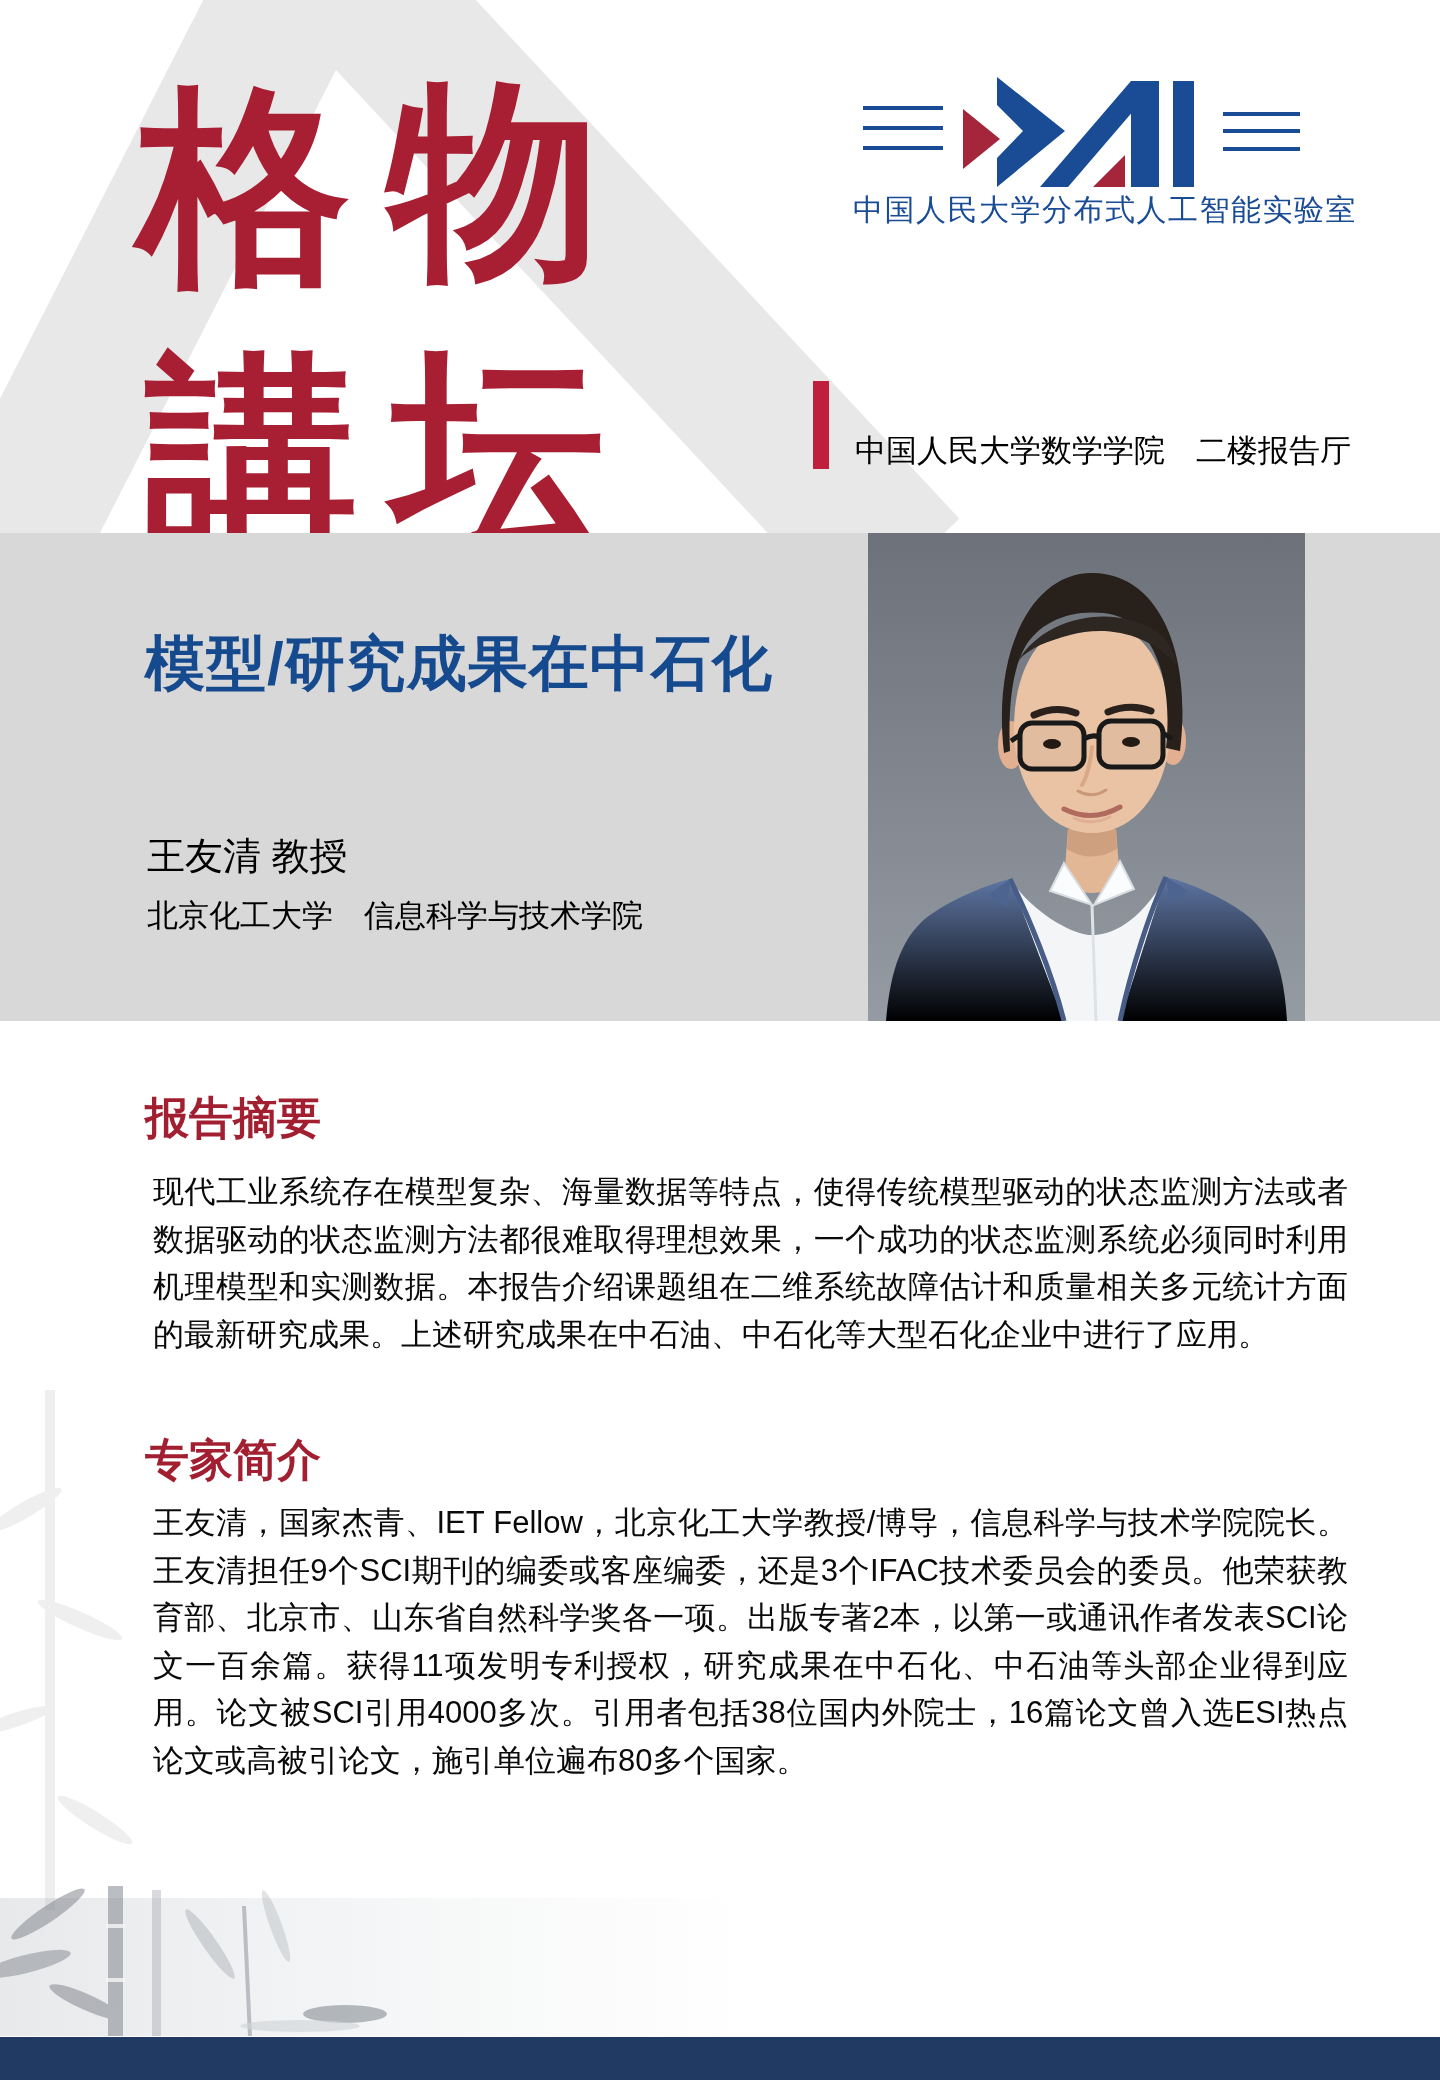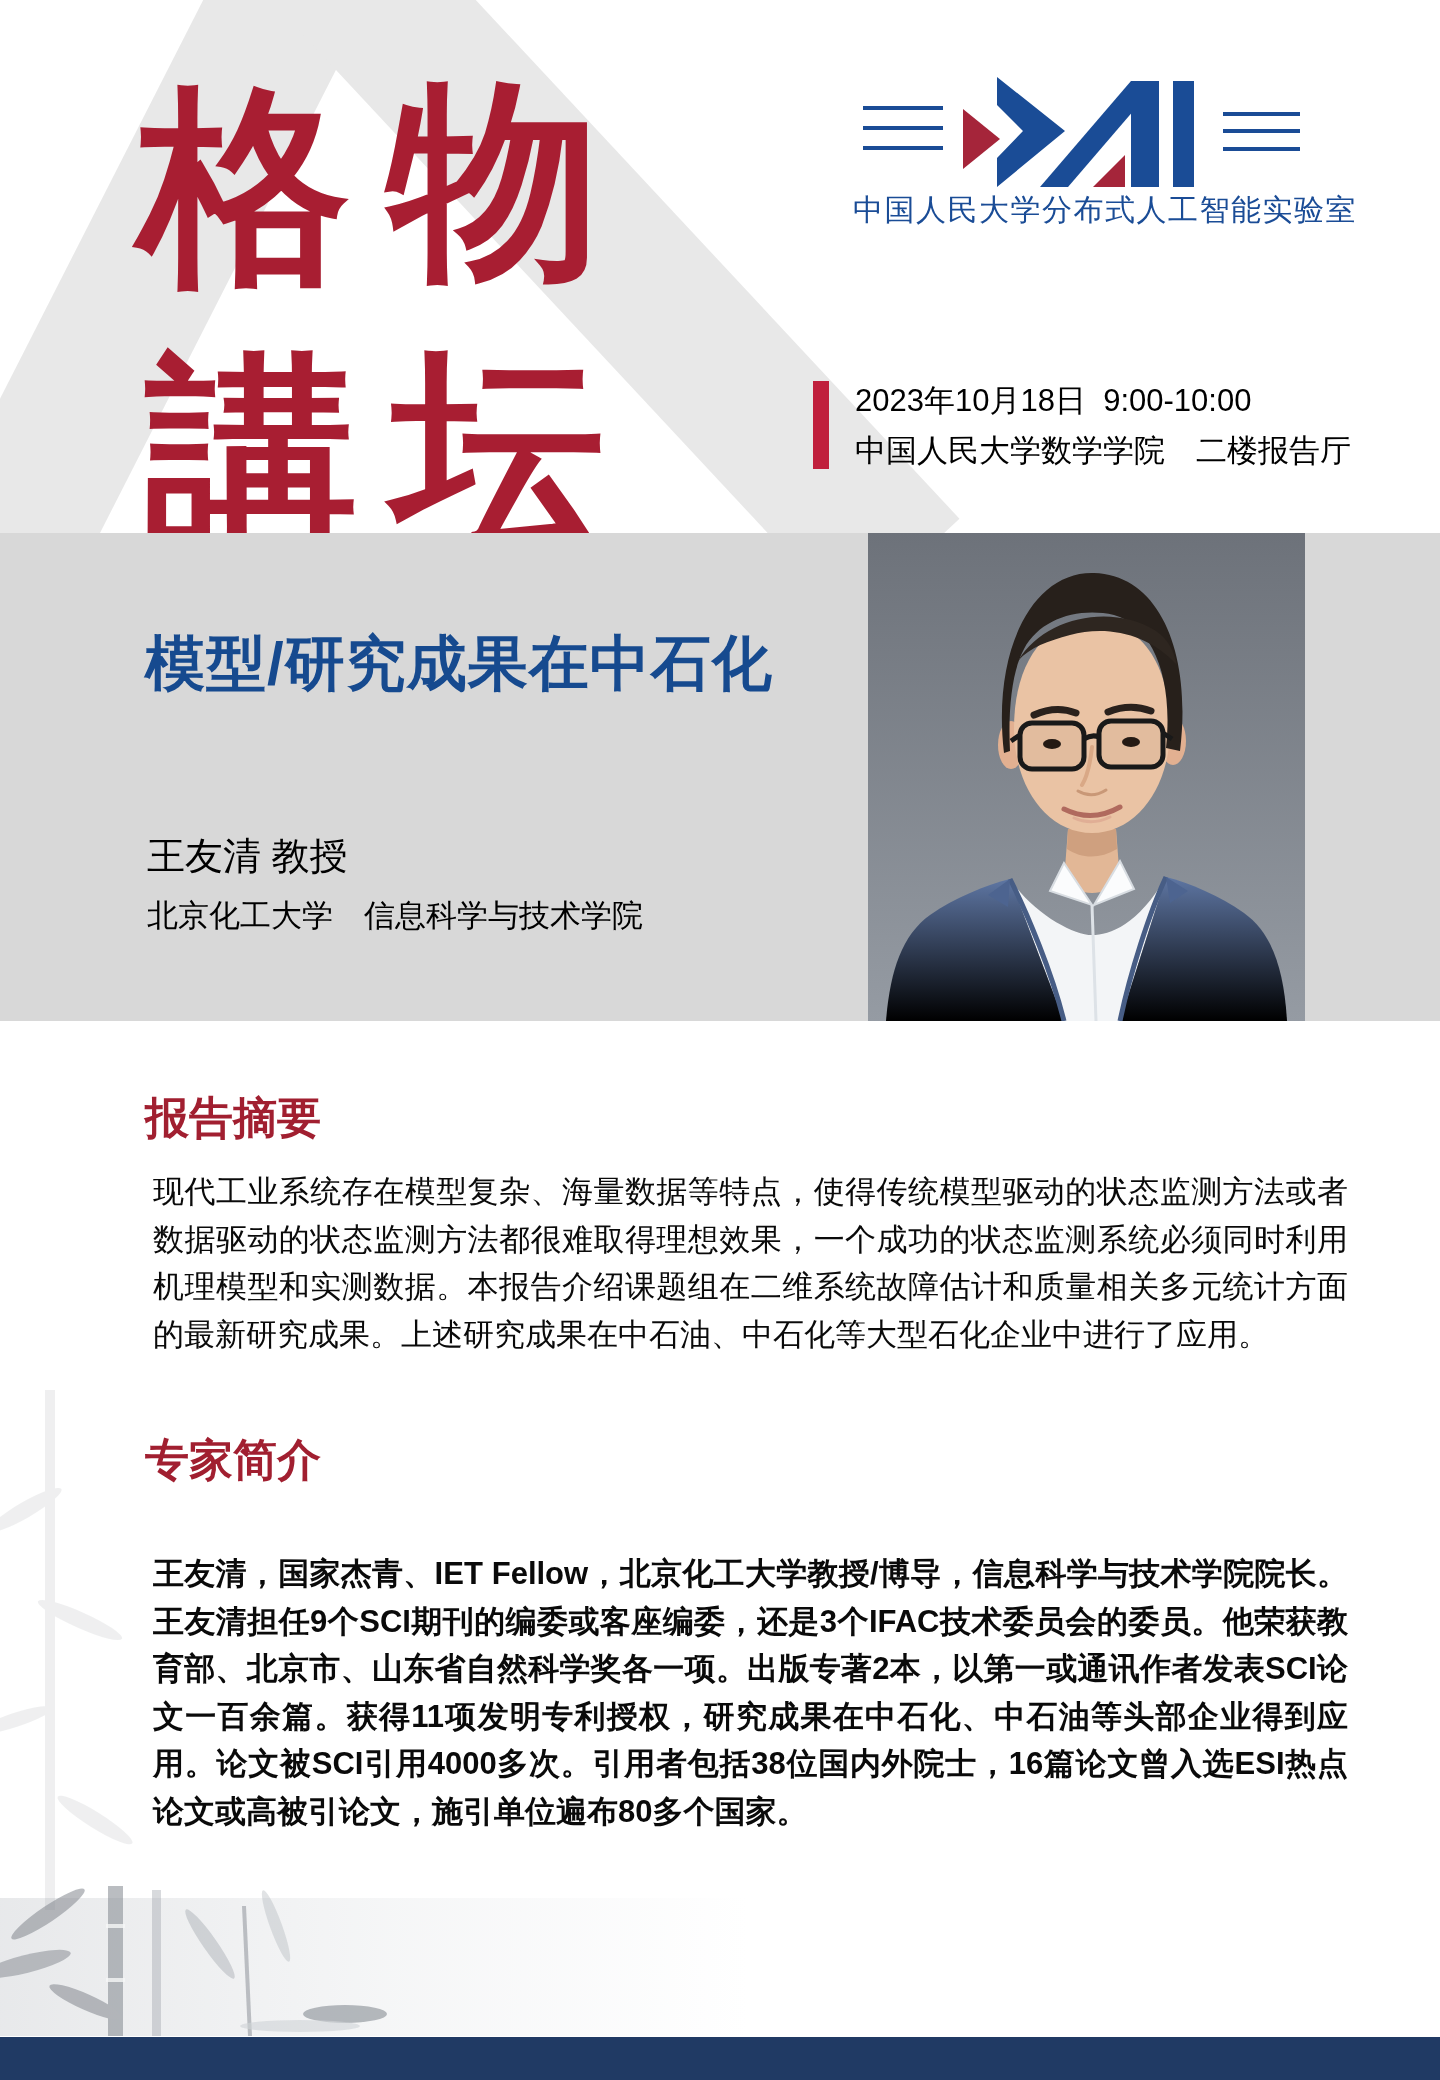--- a/index.html
+++ b/index.html
@@ -58,21 +58,21 @@
   .photo-wrap{position:absolute;left:868px;top:533px;width:437px;height:488px;z-index:2;}
 
   
   .sec-head{position:absolute;left:145px;margin:0;z-index:1;
      color:var(--heading-red,#A11F30);font-size:44px;font-weight:bold;line-height:1;}
   .abstract-head{top:1096px;}
   .bio-head{top:1438px;}
   .sec-body{position:absolute;left:145px;width:1195px;margin:8px;z-index:1;
      font-size:31px;line-height:47.5px;color:#0a0a0a;text-align:justify;white-space:pre-wrap;}
   .abstract-body{top:1160px;}
-  .bio-body{top:1542px;font-weight:bold;}
+  .bio-body{top:1491px;}
 
   
   .wash{position:absolute;left:0;top:1898px;width:880px;height:138px;z-index:0;
      background:linear-gradient(90deg,rgba(178,182,188,0.30) 0%,rgba(208,212,216,0.20) 45%,rgba(255,255,255,0) 85%);}
   .bamboo{position:absolute;left:0;top:1886px;width:480px;height:150px;z-index:0;}
   .bamboo-faint{position:absolute;left:-15px;top:1390px;width:210px;height:520px;opacity:0.10;z-index:0;}
 
   .footer{position:absolute;left:0;top:2037px;width:1440px;height:43px;
      background:var(--footer-navy,#203A64);z-index:3;}
 </style>
@@ -107,21 +107,20 @@
 
     <rect class="logo-blue" x="318" y="16" width="21" height="106"></rect>
 
     <rect class="logo-blue" x="368" y="47" width="77" height="4"></rect>
     <rect class="logo-blue" x="368" y="64" width="77" height="4"></rect>
     <rect class="logo-blue" x="368" y="82" width="77" height="4"></rect>
   </svg>
   <div class="lab-name">中国人民大学分布式人工智能实验室</div>
 
   <div class="event-bar"></div>
-  <div class="event-date">2023年10月18日  9:00-10:00</div>
   <div class="event-loc">中国人民大学数学学院　二楼报告厅</div>
 
   <div class="banner">
     <div class="title l1">模型/研究成果在中石化</div>
     <div class="speaker">王友清 教授</div>
     <div class="affil">北京化工大学　信息科学与技术学院</div>
   </div>
 
   <div class="photo-wrap">
     <svg viewBox="0 0 437 488" width="437" height="488" aria-hidden="true">

